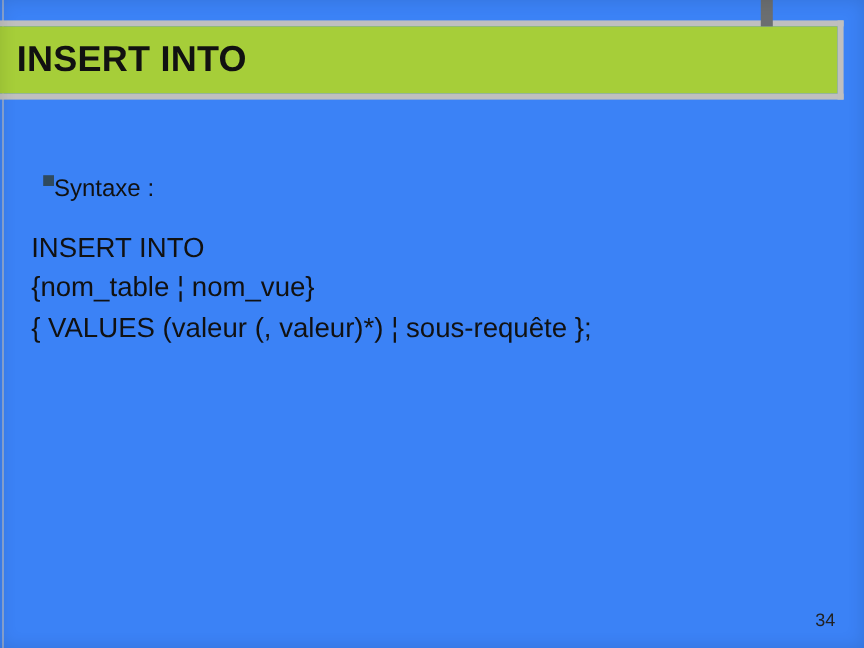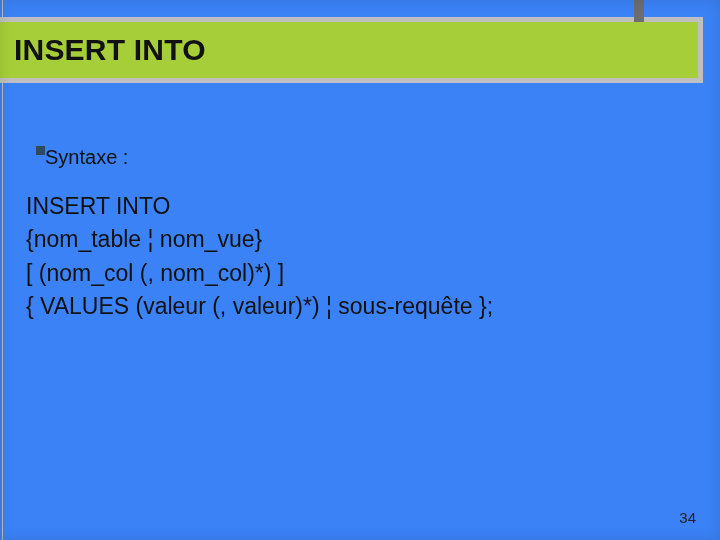--- a/index.html
+++ b/index.html
@@ -139,20 +139,19 @@
   </div>
 
   <div class="bullet-row">
     <div class="bullet-square"></div>
     <div class="bullet-text">Syntaxe :</div>
   </div>
 
   <div class="syntax">
     <div>INSERT INTO</div>
     <div>{nom_table ¦ nom_vue}</div>
-    <div>[ (nom_col (, nom_col)*) ]</div>
     <div>{ VALUES (valeur (, valeur)*) ¦ sous-requête };</div>
   </div>
 
   <div class="page-num">34</div>
 
   <div class="vignette"></div>
 </div>
 
 </body></html>

